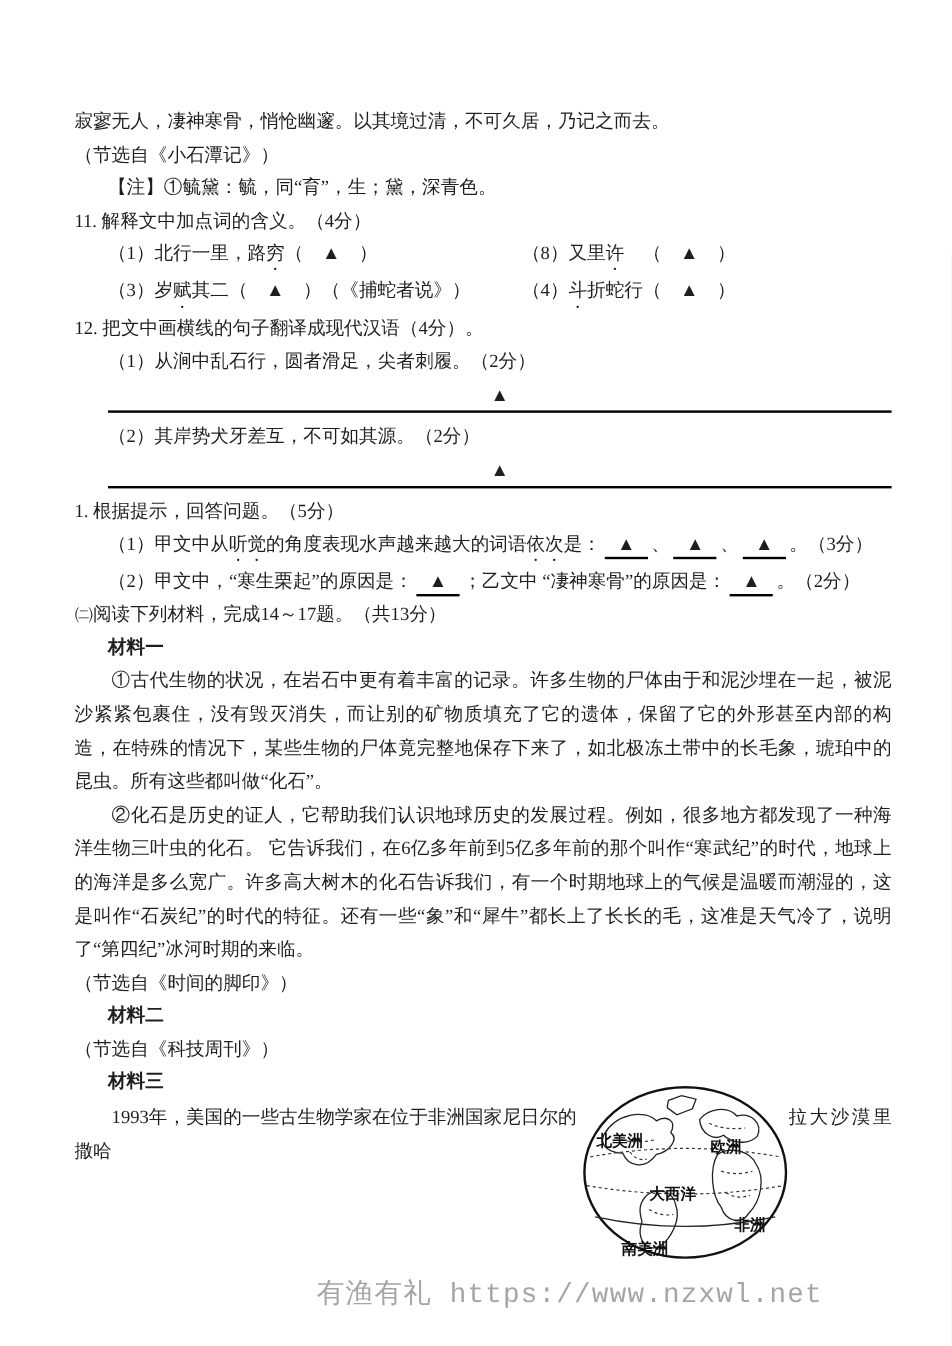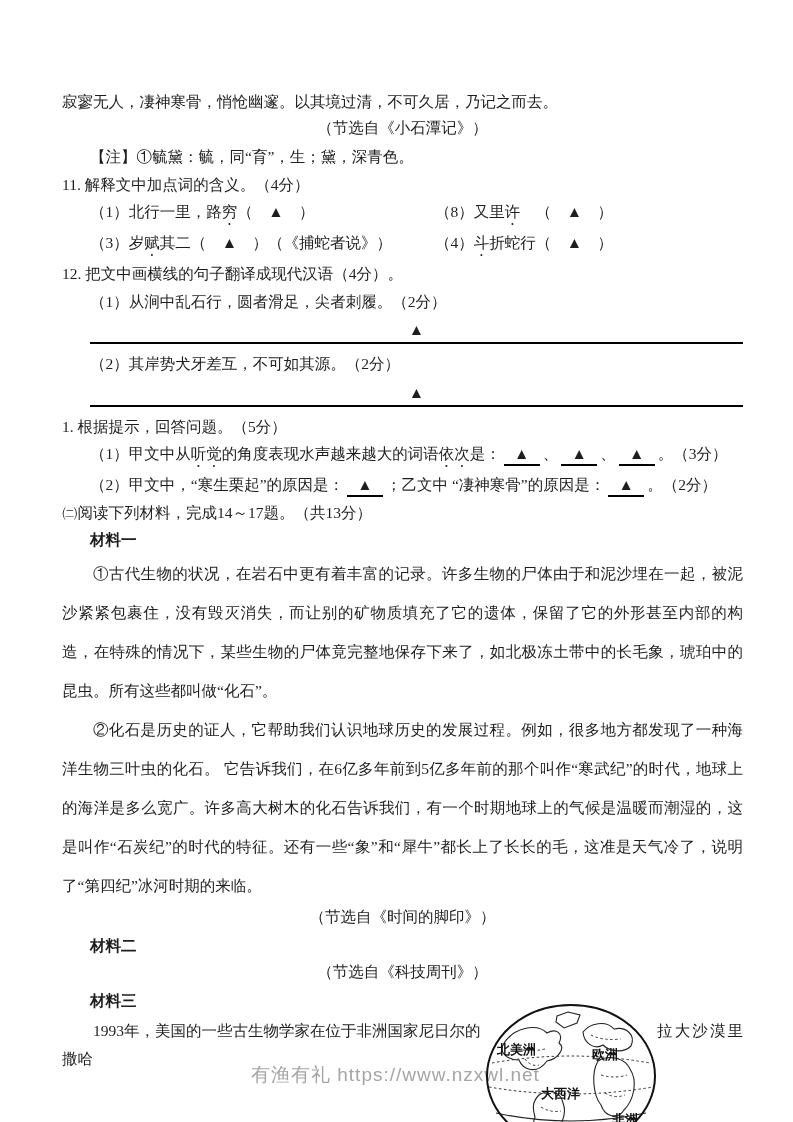--- a/index.html
+++ b/index.html
@@ -3,47 +3,47 @@
 <meta charset="utf-8">
 <style>
   html,body { margin:0; padding:0; background:#e8e8e8; }
   .page {
     position:relative; width:793px; height:1122px; background:#ffffff;
     font-family:"Liberation Serif","DejaVu Serif",serif;
     color:#1e1e1e; overflow:hidden; margin:0 auto;
   }
   .content { position:absolute; left:62px; top:88px; width:681px; font-size:15.5px; line-height:27.5px; }
   .line { min-height:27.5px; }
-  .right { text-align:center;font-family:Liberation Mono, monospace; }
+  .right { text-align:left; }
   .indent1 { padding-left:28px; }
   .ti2 { text-indent:2em; }
-  .para { text-indent:2em; text-align:justify; line-height:39px; }
+  .para { text-indent:2em; text-align:justify; line-height:28px; }
   .mat-title { font-weight:bold; padding-left:28px; margin-top:0; }
   .q-grid { display:grid; grid-template-columns:345px 1fr; padding-left:28px; }
   .ansline {
     margin:2px 0 6px 28px; border-bottom:2px solid #000;
     text-align:center; font-weight:bold; line-height:25px; height:25px;
   }
   .blank {
     display:inline-block; min-width:36px; text-align:center;
     border-bottom:2px solid #000; font-weight:bold; line-height:20px; margin:0 3px;
   }
   .em-dot {
     -webkit-text-emphasis:filled dot; -webkit-text-emphasis-position:under;
     text-emphasis:filled dot; text-emphasis-position:under right;
   }
   .m3-row { display:flex; margin-top:2px; }
   .m3-left { width:423px; line-height:28px; }
   .m3-globe { width:172px; margin-top:-14px; flex:none; }
   .m3-right { width:86px; line-height:28px; text-align:justify; }
   .m3-right .line { text-align-last:justify; }
   .watermark {
-    position:absolute; left:251px; top:1062px; z-index:0;
-    font-family:Liberation Sans, sans-serif;
-    font-size:19px; color:#a5a5a5; letter-spacing:1px; white-space:nowrap;
+    position:absolute; left:264px; top:1062px; z-index:0;
+    font-family:Liberation Mono, monospace;
+    font-size:23px; color:#a5a5a5; letter-spacing:1px; white-space:nowrap;
   }
   svg .lbl { font-weight:bold; font-size:13px; fill:#111; }
   svg .coast { fill:none; stroke:#222; stroke-width:1.1; }
   svg .dash { fill:none; stroke:#333; stroke-width:1; stroke-dasharray:2.5 2.5; }
 </style>
 </head>
 <body>
 
 <div class="page">
   <div class="watermark">有渔有礼 https://www.nzxwl.net</div>

